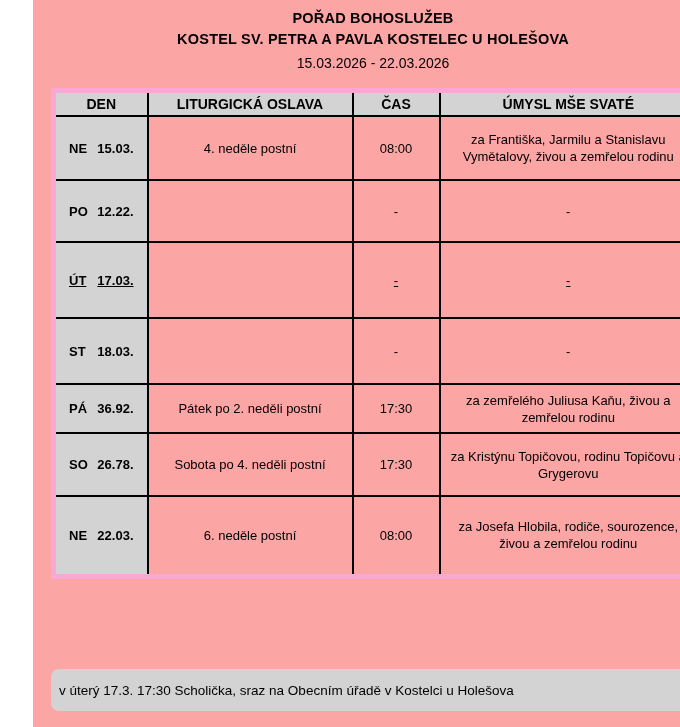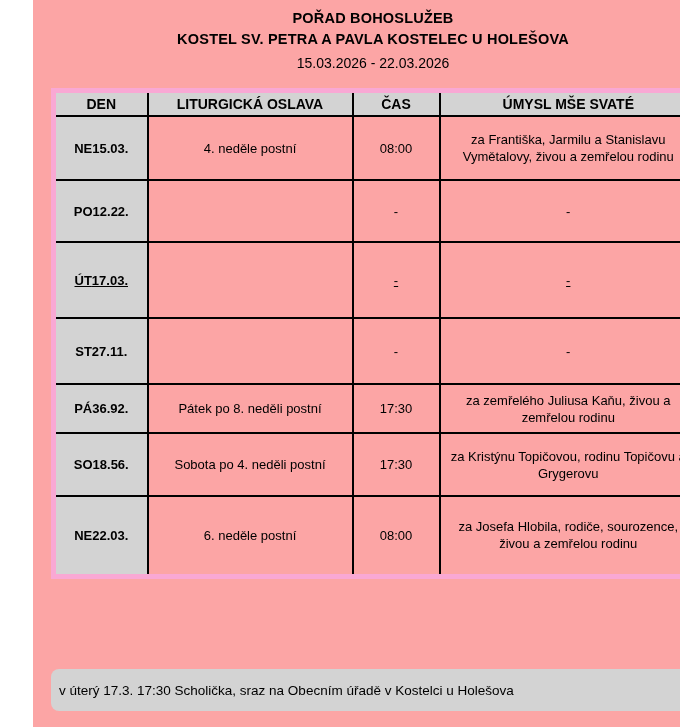--- a/index.html
+++ b/index.html
@@ -30,21 +30,21 @@
     font-weight:bold;
     height:22px;
     padding:0 2px;
   }
   td.day{
     background:#d3d3d3;
     font-weight:bold;
     font-size:13.5px;
     padding:0;
   }
-  .day-wrap{display:flex;justify-content:center;align-items:center;padding:0 7px;}
+  .day-wrap{display:flex;justify-content:space-between;align-items:center;padding:0 7px;}
   tr.r1{height:64px;} tr.r2{height:62px;} tr.r3{height:76px;text-decoration:underline;} tr.r4{height:66px;}
   tr.r5{height:65px;} tr.r6{height:49px;} tr.r7{height:63px;} tr.r8{height:80px;}
 
   .footer-bar{
     position:absolute;left:18px;top:669px;width:645px;height:42px;
     background:#d3d3d3;display:flex;align-items:center;border-radius:8px;
   }
   .footer-bar span{font-size:13.5px;padding-left:8px;}
 </style>
 </head>
@@ -104,43 +104,43 @@
             </div>
           </td>
         <td></td>
         <td>-</td>
         <td>-</td>
       </tr>
       <tr class="r4">
         <td class="day">
             <div class="day-wrap">
               <span>ST</span>
-              <span>27.11.</span>
+              <span>18.03.</span>
             </div>
           </td>
         <td></td>
         <td>-</td>
         <td>-</td>
       </tr>
       <tr class="r6">
         <td class="day">
             <div class="day-wrap">
               <span>PÁ</span>
               <span>36.92.</span>
             </div>
           </td>
-        <td>Pátek po 8. neděli postní</td>
+        <td>Pátek po 2. neděli postní</td>
         <td>17:30</td>
         <td>za zemřelého Juliusa Kaňu, živou a zemřelou rodinu</td>
       </tr>
       <tr class="r7">
         <td class="day">
             <div class="day-wrap">
               <span>SO</span>
-              <span>18.56.</span>
+              <span>26.78.</span>
             </div>
           </td>
         <td>Sobota po 4. neděli postní</td>
         <td>17:30</td>
         <td>za Kristýnu Topičovou, rodinu Topičovu a Grygerovu</td>
       </tr>
       <tr class="r8">
         <td class="day">
             <div class="day-wrap">
               <span>NE</span>

